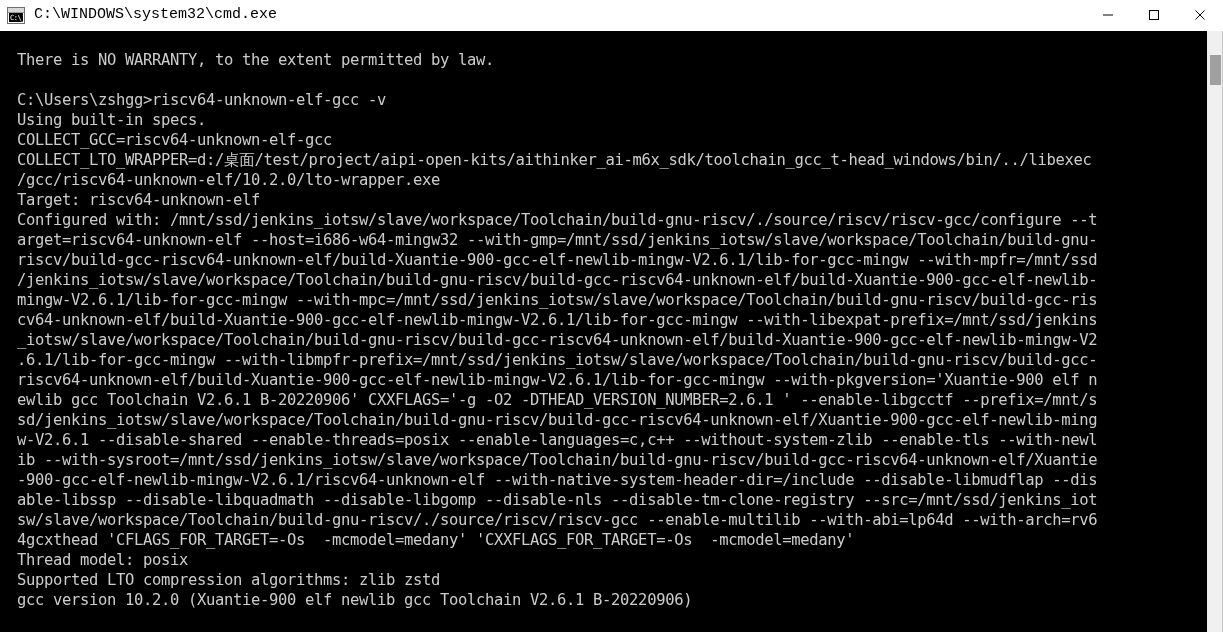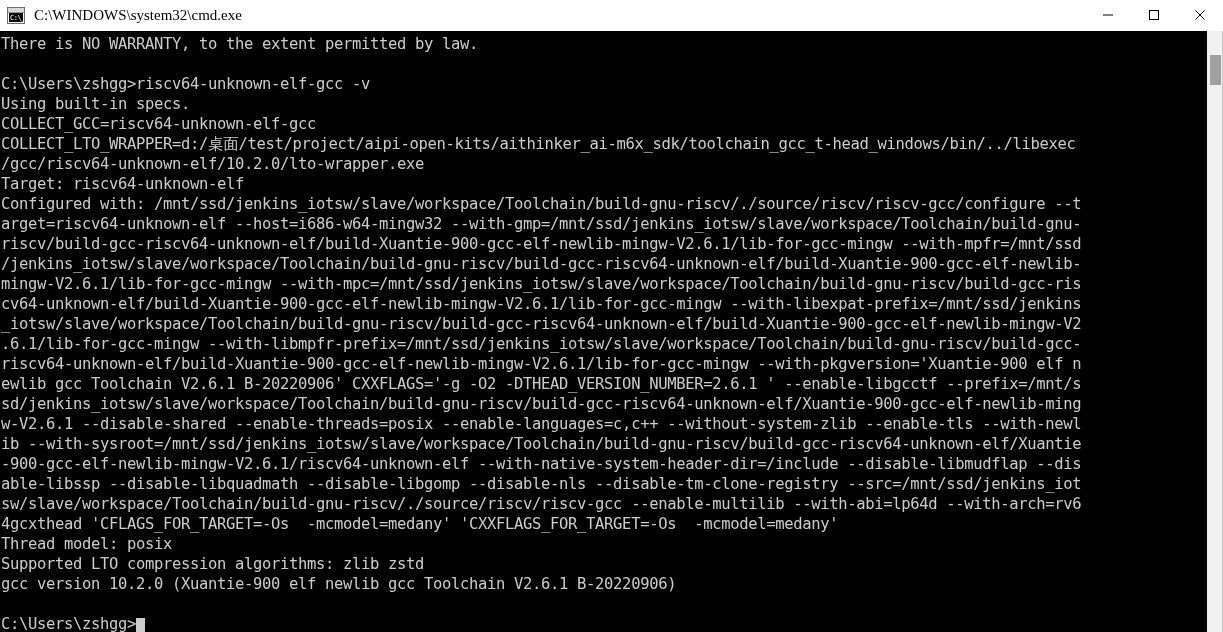--- a/index.html
+++ b/index.html
@@ -67,21 +67,21 @@
     font-family: "DejaVu Sans Mono", monospace;
     font-size: 7px;
     line-height: 10px;
     letter-spacing: -0.5px;
     text-align: left;
     padding-left: 1px;
     box-sizing: border-box;
     overflow: hidden;
   }
   #window-title {
-    font-family: Liberation Serif, serif;
+    font-family: Liberation Mono, monospace;
     font-size: 15px;
     color: #000000;
     line-height: 30px;
     white-space: nowrap;
   }
 
   #titlebar-controls {
     display: flex;
     flex: 0 0 auto;
     height: 30px;
@@ -107,21 +107,21 @@
   }
   #console-text {
     flex: 1 1 auto;
     background: #000000;
     color: #cccccc;
     font-family: "DejaVu Sans Mono", monospace;
     font-size: 15.5px;
     line-height: 20px;
     letter-spacing: -0.33px;
     padding: 3px 0 0 1px;
-    margin: 0;
+    margin: 16px;
     white-space: pre;
     overflow: hidden;
     box-sizing: border-box;
   }
   .line { display: block; height: 20px; white-space: pre; }
   .cursor {
     display: inline-block;
     width: 9px;
     height: 14px;
     background: #cccccc;

